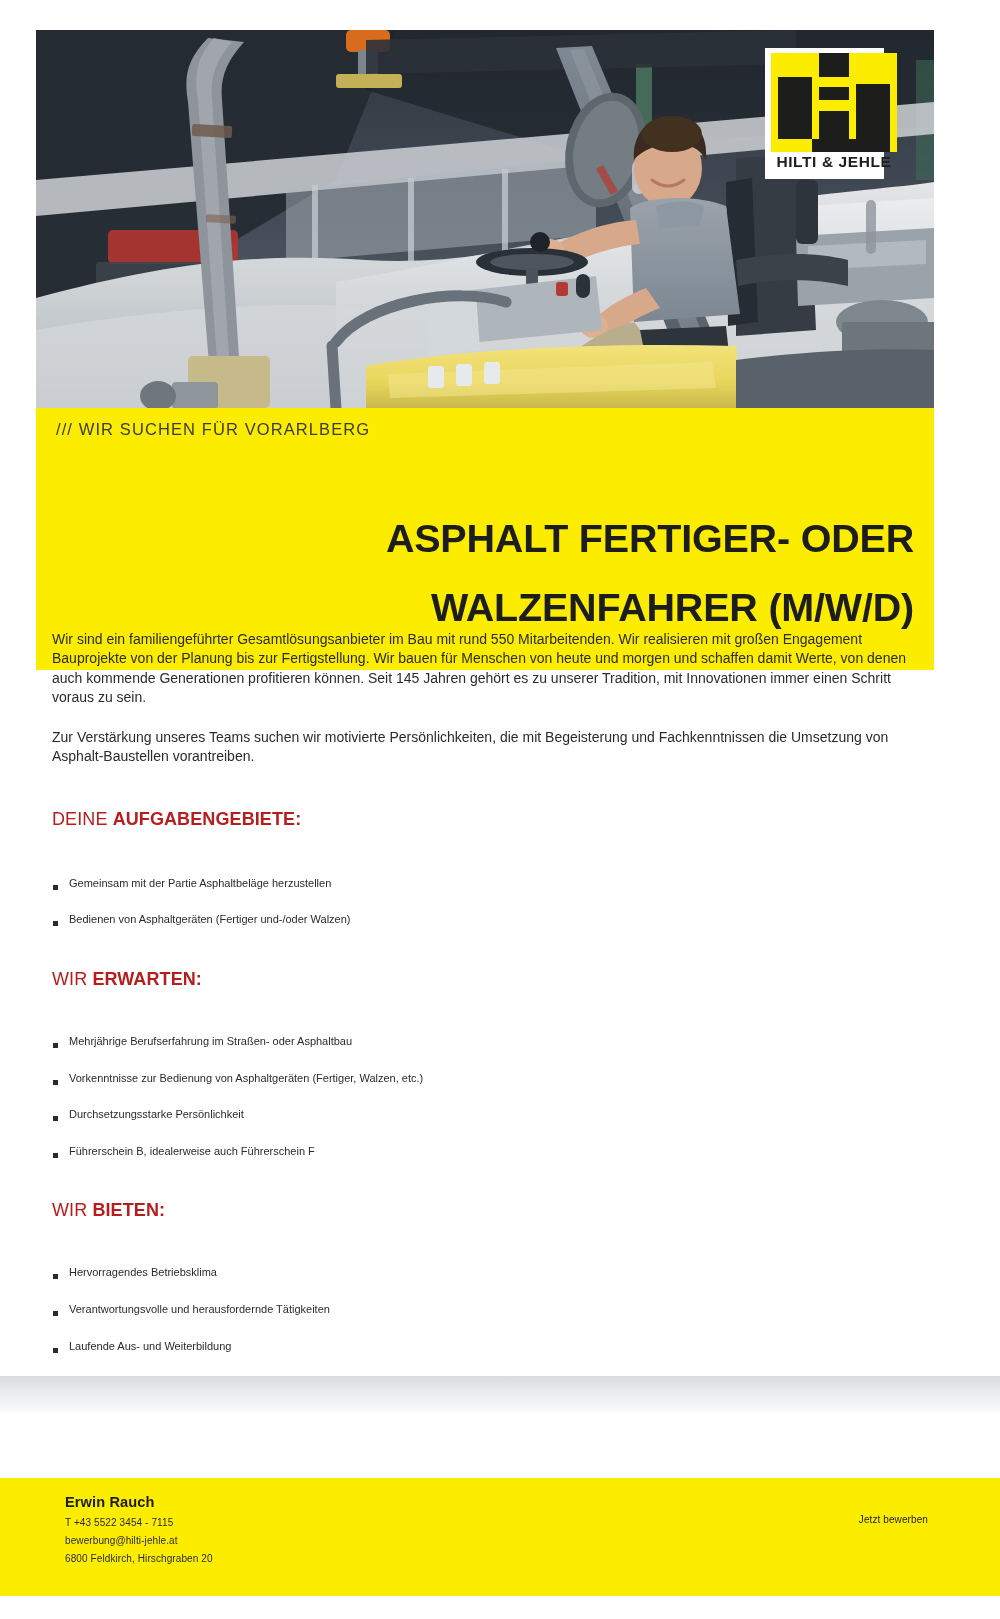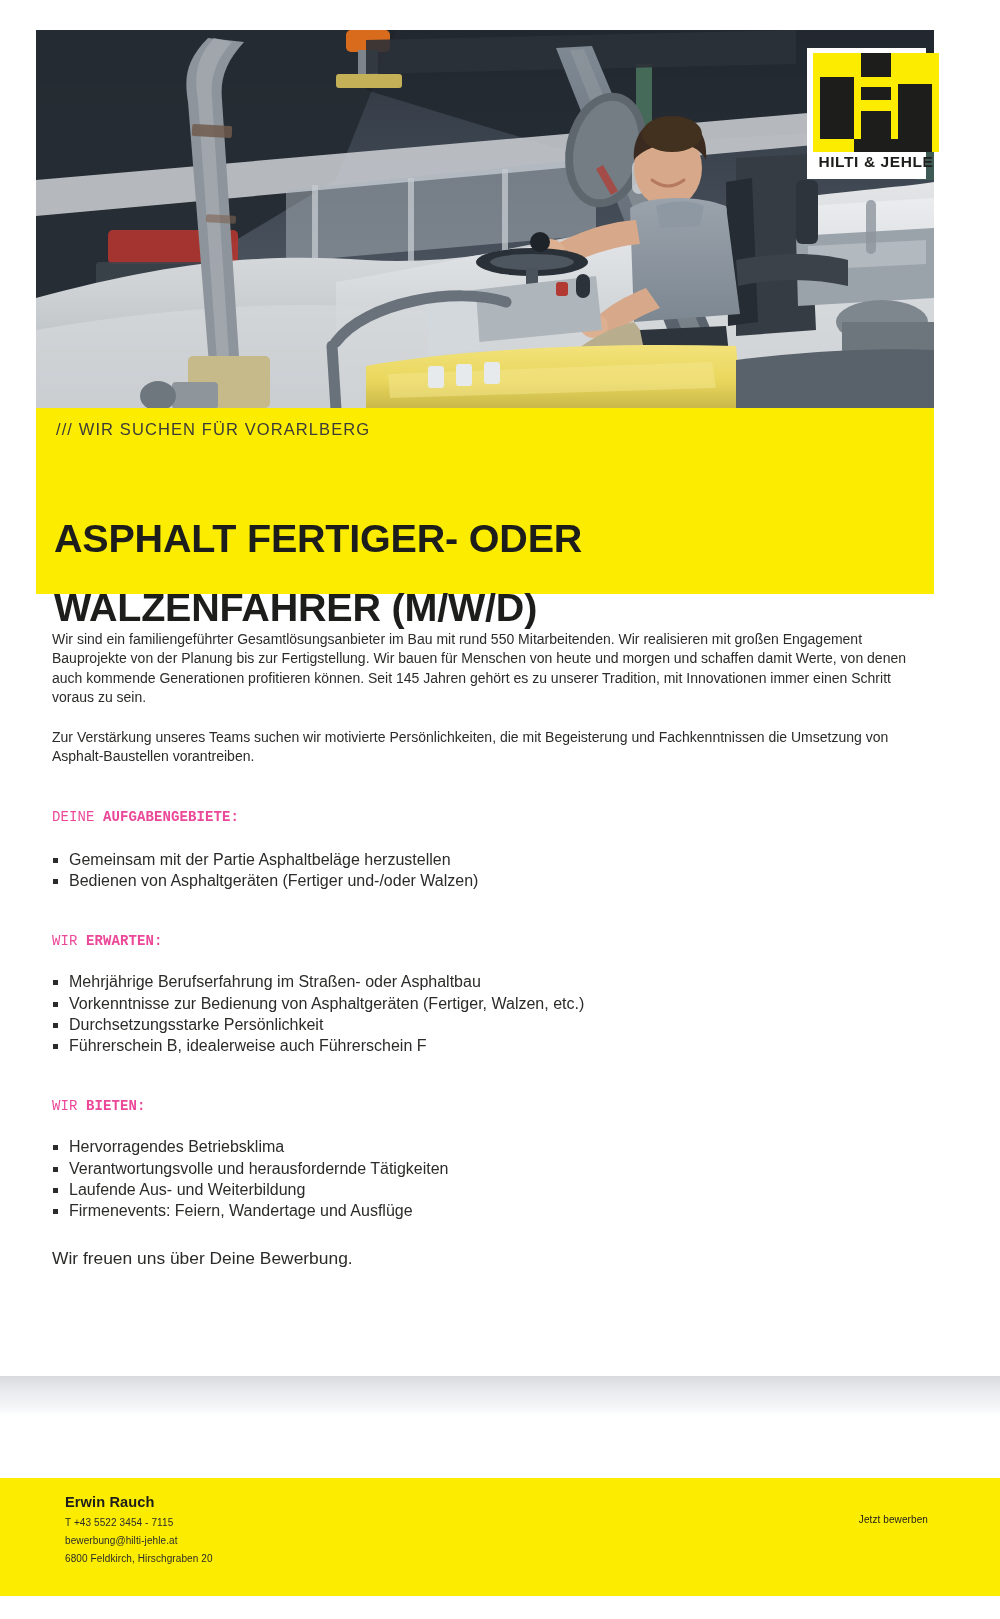--- a/index.html
+++ b/index.html
@@ -63,21 +63,21 @@
   }
   .hero svg {
     display: block;
     width: 100%;
     height: 100%;
   }
 
   
   .logo-box {
     position: absolute;
-    left: 807px;
+    left: 765px;
     top: 48px;
     width: 119px;
     height: 131px;
     background: #ffffff;
     padding: 12px;
     box-sizing: border-box;
   }
   .logo-mark {
     position: absolute;
     left: 6px;
@@ -99,22 +99,23 @@
     color: #1d1d1b;
     white-space: nowrap;
   }
 
   
   .yellow-band {
     position: absolute;
     left: 36px;
     top: 408px;
     width: 898px;
-    height: 186px;
+    height: 262px;
     background: #fced00;
+    text-align: right;
   }
   .kicker {
     position: absolute;
     left: 20px;
     top: 12px;
     font-size: 16.5px;
     letter-spacing: 1.1px;
     color: #3b3b39;
     font-weight: 400;
     white-space: nowrap;
@@ -143,41 +144,41 @@
     margin: 0 0 20px 0;
     font-size: 14px;
     line-height: 1.39;
     color: #2b2b29;
     font-weight: 400;
   }
   p.para.last { margin-bottom: 0; }
 
   h2.section-title {
     margin: 0;
-    font-size: 14px;
+    font-size: 18px;
     font-weight: 400;
-    color: #ec4899;
+    color: #b91c1c;
     letter-spacing: 0.1px;
-    font-family: Liberation Mono, monospace;
   }
   h2.section-title b {
     font-weight: bold;
   }
 
   ul.bullets {
     margin: 0;
     padding: 0;
     list-style: none;
   }
   ul.bullets li {
     position: relative;
     padding-left: 17px;
-    font-size: 16px;
+    font-size: 11px;
     line-height: 1.33;
     color: #2b2b29;
+    margin-top: 22px;
   }
   ul.bullets li::before {
     content: "";
     position: absolute;
     left: 1px;
     top: 9px;
     width: 5px;
     height: 5px;
     background: #2b2b29;
   }

